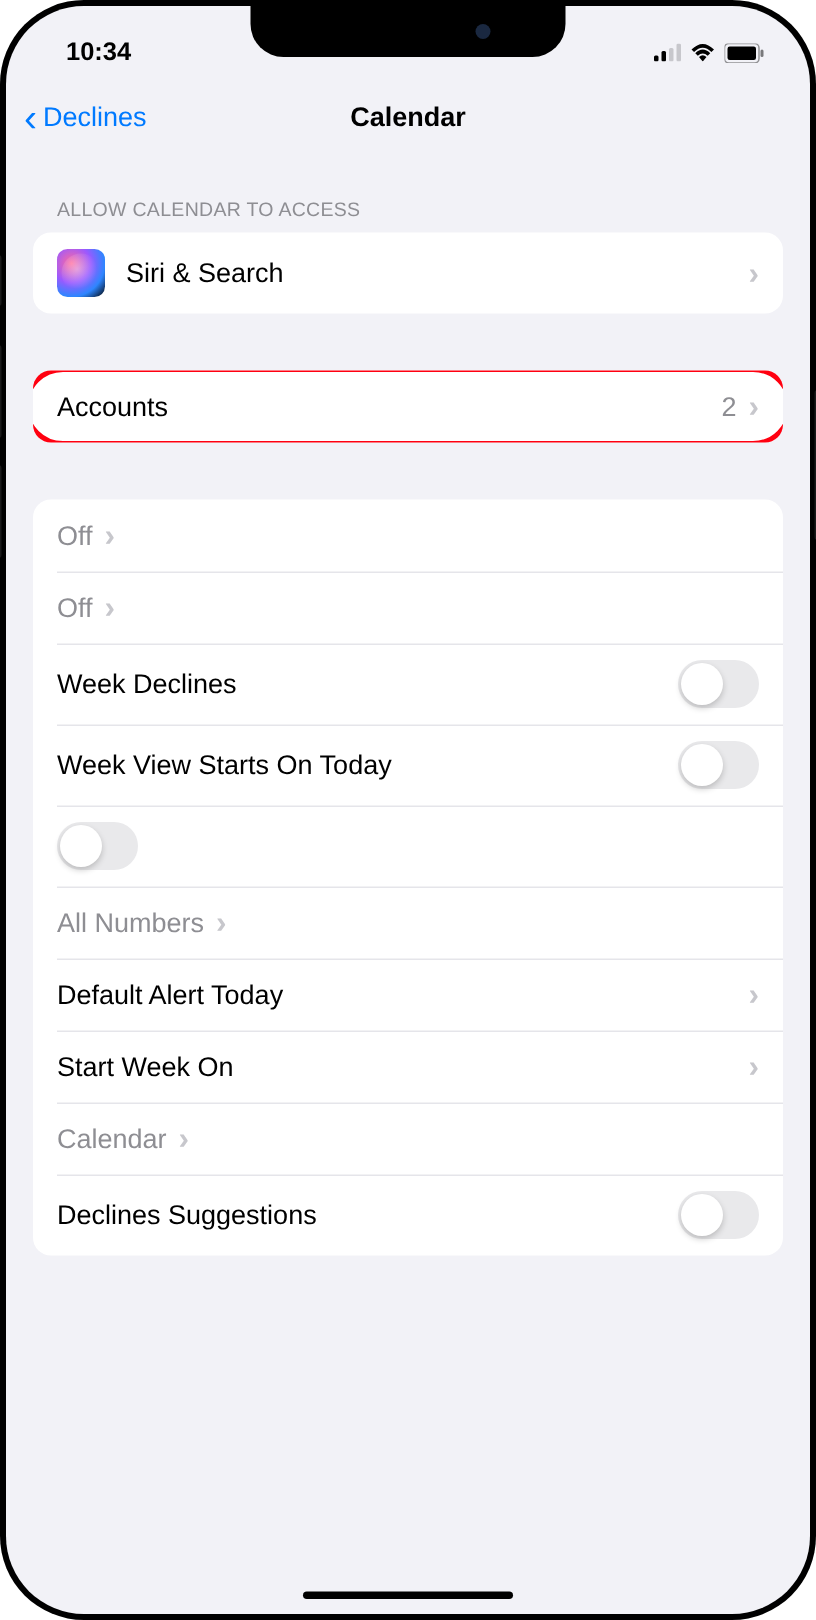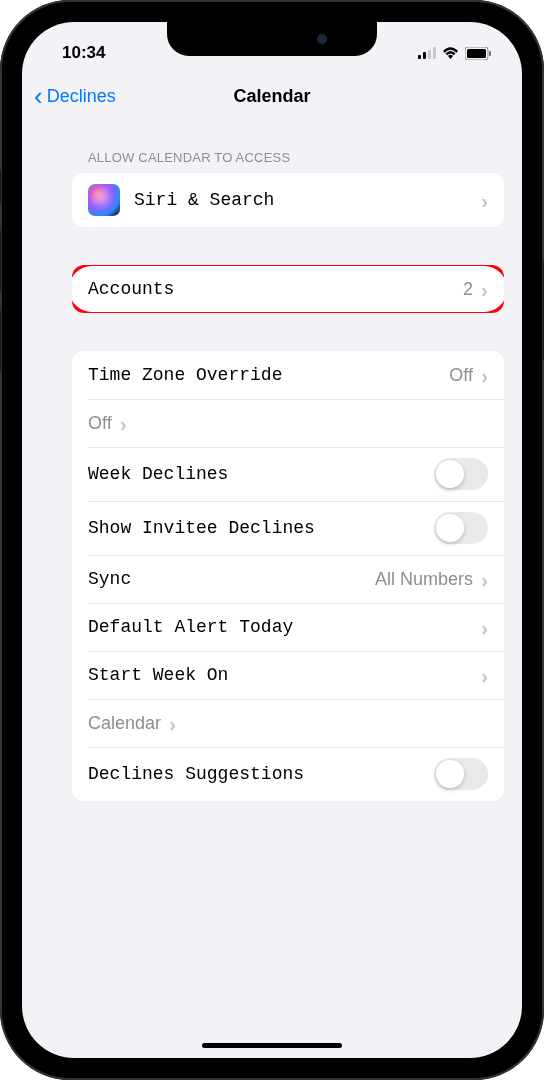--- a/index.html
+++ b/index.html
@@ -3,21 +3,20 @@
   <meta charset="utf-8">
   <style>
     * { margin: 0; padding: 0; box-sizing: border-box; font-family: -apple-system, BlinkMacSystemFont, "Segoe UI", Helvetica, Arial, sans-serif; }
     body { background: #fff; display: flex; justify-content: center; align-items: flex-start; padding: 0; }
     
     .phone-frame {
       width: 544px;
       height: 1080px;
       background: #000;
       border-radius: 70px;
-      padding: 18px;
       position: relative;
       box-shadow: inset 0 0 0 2px #333;
     }
     
     .phone-outer {
       width: 100%;
       height: 100%;
       background: #000;
       border-radius: 56px;
       padding: 4px;
@@ -103,21 +102,20 @@
       position: absolute;
       left: 50%;
       transform: translateX(-50%);
       font-size: 18px;
       font-weight: 600;
       color: #000;
     }
     
     .content {
       padding: 0 18px;
-      margin-left: 32px;
     }
     
     .section-header {
       font-size: 13px;
       color: #8e8e93;
       text-transform: uppercase;
       padding: 30px 16px 8px;
       letter-spacing: 0.2px;
     }
     
@@ -166,21 +164,20 @@
       position: absolute;
       inset: 3px;
       border-radius: 50%;
       background: radial-gradient(circle at 40% 40%, rgba(255,255,255,0.4), transparent 60%);
     }
     
     .row-label {
       flex: 1;
       font-size: 18px;
       color: #000;
-      font-family: Liberation Mono, monospace;
     }
     
     .row-value {
       font-size: 18px;
       color: #8e8e93;
       margin-right: 8px;
     }
     
     .chevron {
       color: #c7c7cc;
@@ -295,38 +292,39 @@
         <div class="group spacer-top highlight-ring">
           <div class="row">
             <div class="row-label">Accounts</div>
             <div class="row-value">2</div>
             <span class="chevron">›</span>
           </div>
         </div>
 
         <div class="group spacer-top">
           <div class="row">
-            <div class="row-label">Time Zone Override</div>
             <div class="row-value">Off</div>
             <span class="chevron">›</span>
           </div>
           <div class="row">
             <div class="row-value">Off</div>
             <span class="chevron">›</span>
           </div>
           <div class="row">
             <div class="row-label">Week Declines</div>
             <div class="toggle"></div>
           </div>
           <div class="row">
-            <div class="row-label">Show Invitee Declines</div>
+            <div class="row-label">Week View Starts On Today</div>
             <div class="toggle"></div>
           </div>
           <div class="row">
-            <div class="row-label">Sync</div>
+            <div class="toggle"></div>
+          </div>
+          <div class="row">
             <div class="row-value">All Numbers</div>
             <span class="chevron">›</span>
           </div>
           <div class="row">
             <div class="row-label">Default Alert Today</div>
             <span class="chevron">›</span>
           </div>
           <div class="row">
             <div class="row-label">Start Week On</div>
             <span class="chevron">›</span>

